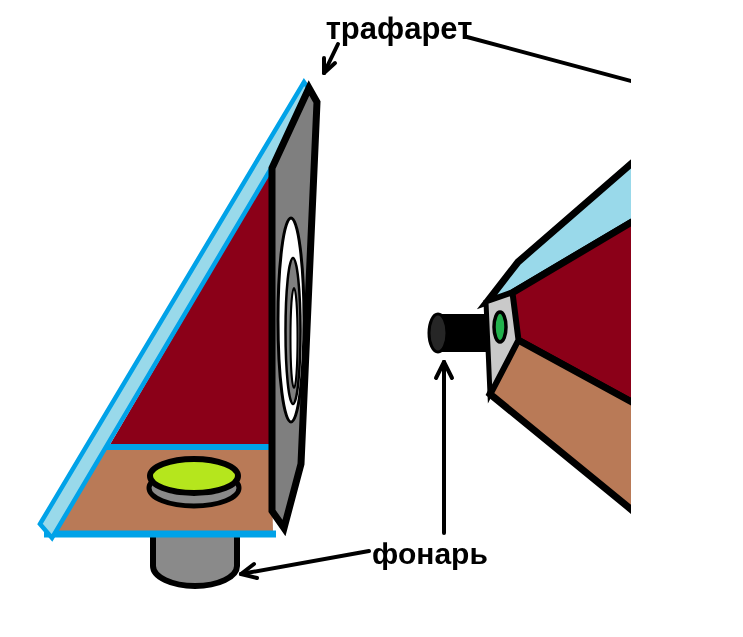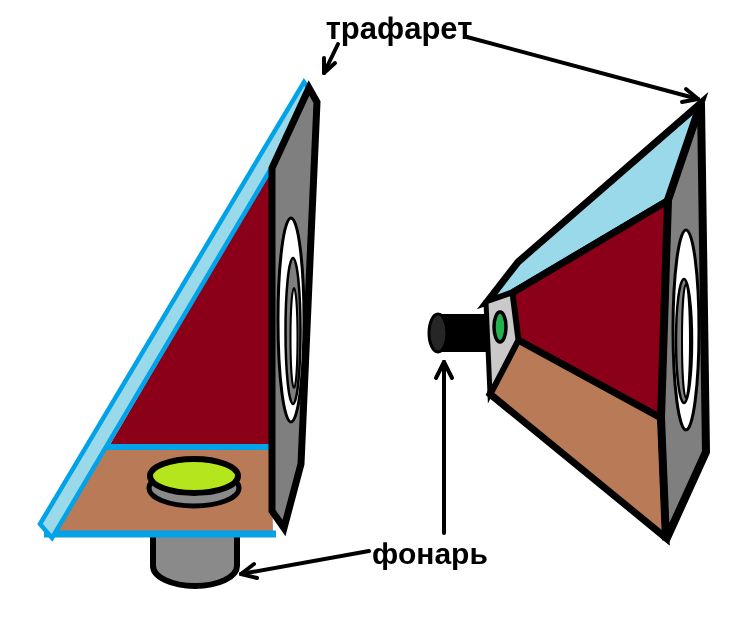--- a/index.html
+++ b/index.html
@@ -1,18 +1,18 @@
 <!DOCTYPE html>
 <html><head>
 <meta charset="utf-8">
 <style>
   html,body{margin:0;padding:0;background:#fff;}
   .canvas{
     position:relative;
-    width:743px;height:637px;
+    width:631px;height:637px;
     background:#fff;
     overflow:hidden;
     font-family:"Liberation Sans", sans-serif;
   }
   svg{display:block;}
   text{
     font-family:"Liberation Sans", sans-serif;
     font-weight:bold;
     fill:#000;
   }

